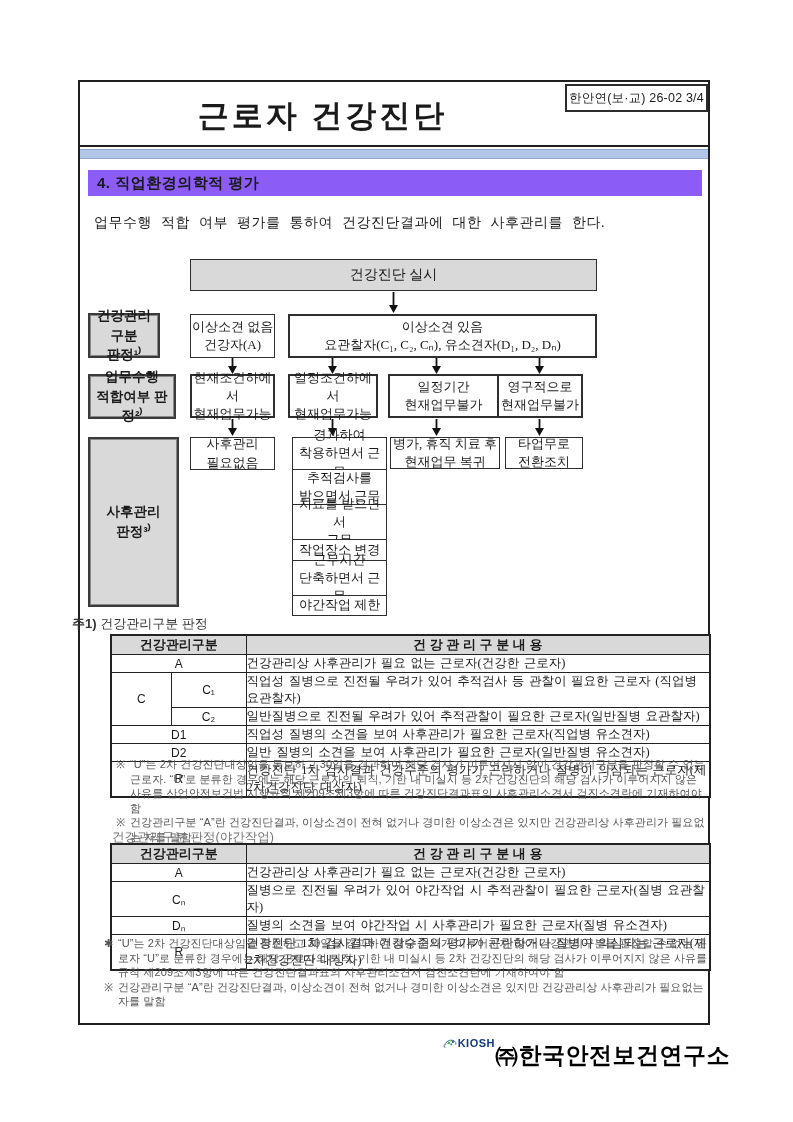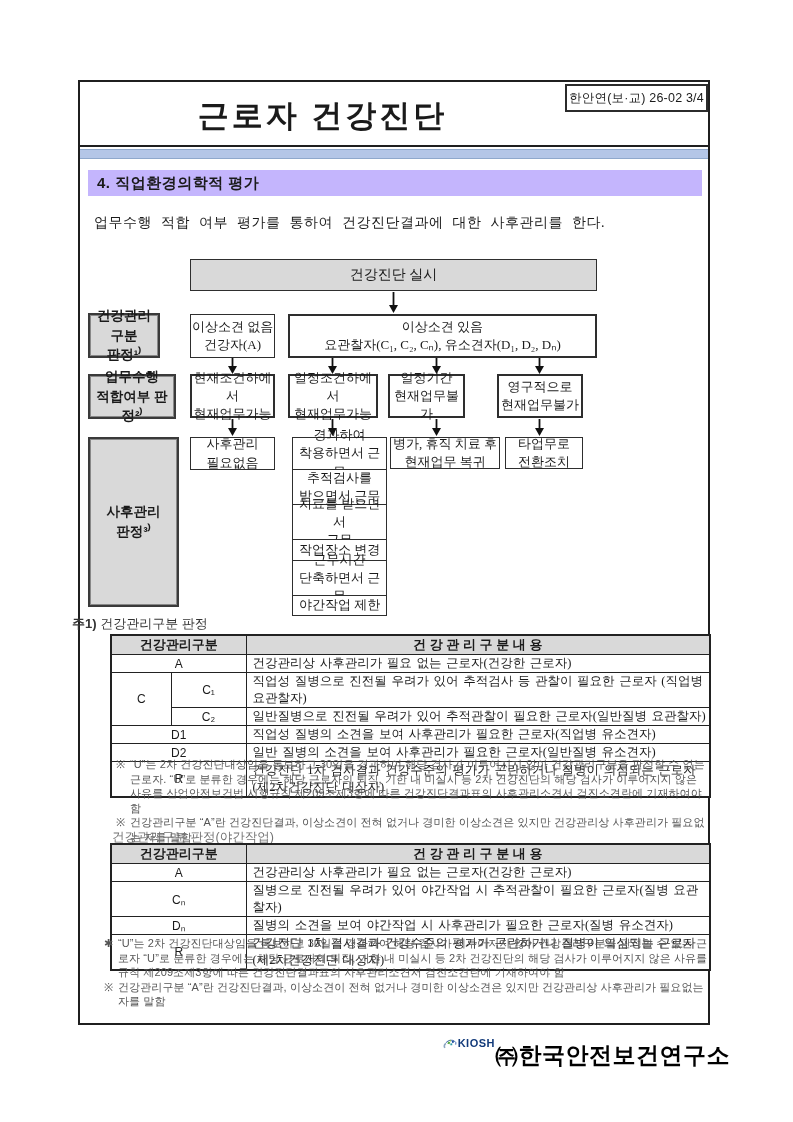--- a/index.html
+++ b/index.html
@@ -9,21 +9,21 @@
     margin:0 auto;
   }
   .abs { position:absolute; box-sizing:border-box; }
   .page-border { left:78px; top:80px; width:632px; height:945px; border:2px solid #1f1f1f; }
   .title-divider { left:78px; top:145px; width:632px; height:2px; background:#1f1f1f; }
   .blue-strip { left:80px; top:149px; width:628px; height:10px; background:#b4c6e7; border-top:1px solid #8fa8cc; border-bottom:1px solid #8fa8cc; }
   .doc-code-box { left:565px; top:84px; width:143px; height:28px; border:2px solid #2b2b2b; background:#fff;
     display:flex; align-items:center; justify-content:center; font-size:12.5px; letter-spacing:0.2px; }
   .page-title { left:80px; top:90px; width:485px; height:52px; display:flex; align-items:center; justify-content:center;
     font-size:31px; font-weight:bold; letter-spacing:3px; }
-  .section-bar { left:88px; top:170px; width:614px; height:26px; background:#c4b5fd;
+  .section-bar { left:88px; top:170px; width:614px; height:26px; background:#8b5cf6;
     line-height:26px; padding-left:9px; font-weight:bold; font-size:15px; letter-spacing:0.5px; }
   .intro { left:94px; top:214px; font-family:"Liberation Serif", serif; font-size:14px; word-spacing:5px; letter-spacing:0.5px; }
 
   
   .fbox { display:flex; align-items:center; justify-content:center; text-align:center;
     white-space:pre-line; background:#fff; border:1.5px solid #2e2e2e;
     font-family:"Liberation Serif", serif; font-size:13px; line-height:1.4; }
   .bor2 { border-width:2px; }
   .grayb { background:#d9d9d9; }
   .glabel { display:flex; align-items:center; justify-content:center; text-align:center; white-space:pre-line;
@@ -35,21 +35,21 @@
   .note-label { left:72px; top:615px; font-size:13px; color:#333; }
   .note-label b { font-weight:bold; }
   .night-label { left:112px; top:829px; font-size:12.5px; color:#737373; }
 
   
   table.mgmt { position:absolute; border-collapse:collapse; table-layout:fixed; width:601px;
     border:2px solid #222; background:#fff; }
   table.mgmt td, table.mgmt th { border:1px solid #222; padding:0; overflow:hidden;margin-top:28px; }
   table.mgmt th { background:#d9d9d9; font-size:13px; font-weight:bold; height:18px; }
   table.mgmt td.code { text-align:center; font-size:12px; font-family:"Liberation Sans", sans-serif; height:17px; }
-  table.mgmt td.desc { font-family:"Liberation Serif", serif; font-size:12.5px; padding-left:6px; word-spacing:1.5px; }
+  table.mgmt td.desc { font-family:"Liberation Serif", serif; font-size:12.5px; word-spacing:1.5px; }
   .t1 { left:110px; top:634px; }
   .t2 { left:110px; top:843px; }
 
   
   .notes { display:flex; flex-direction:column; gap:0px; }
   .note { display:flex; font-size:11px; line-height:14.5px; color:#555; letter-spacing:0.1px; }
   .note .marker { width:14px; flex:0 0 14px; }
   .notes1 { left:116px; top:757px; width:594px; }
   .notes2 { left:104px; top:936px; width:606px; }
 
@@ -114,21 +114,21 @@
         <polygon points="1,8 10,8 5.5,16" fill="#111"></polygon>
       </svg>
   </div>
 
   <div class="abs glabel" style="left:88px; top:374px; width:88px; height:45px;">업무수행
 적합여부 판정²⁾</div>
   <div class="abs fbox bor2" style="left:190px; top:374px; width:85px; height:44px;">현재조건하에서
 현재업무가능</div>
   <div class="abs fbox bor2" style="left:288px; top:374px; width:90px; height:44px;">일정조건하에서
 현재업무가능</div>
-  <div class="abs fbox bor2" style="left:388px; top:374px; width:77px; height:44px;">일정기간
+  <div class="abs fbox bor2" style="left:388px; top:374px; width:111px; height:44px;">일정기간
 현재업무불가</div>
   <div class="abs fbox bor2" style="left:497px; top:374px; width:86px; height:44px;">영구적으로
 현재업무불가</div>
 
   <div class="abs arrow" style="left:227px; top:419px;">
     <svg width="11" height="17">
         <line x1="5.5" y1="0" x2="5.5" y2="10" stroke="#111" stroke-width="1.8"></line>
         <polygon points="1,9 10,9 5.5,17" fill="#111"></polygon>
       </svg>
   </div>

